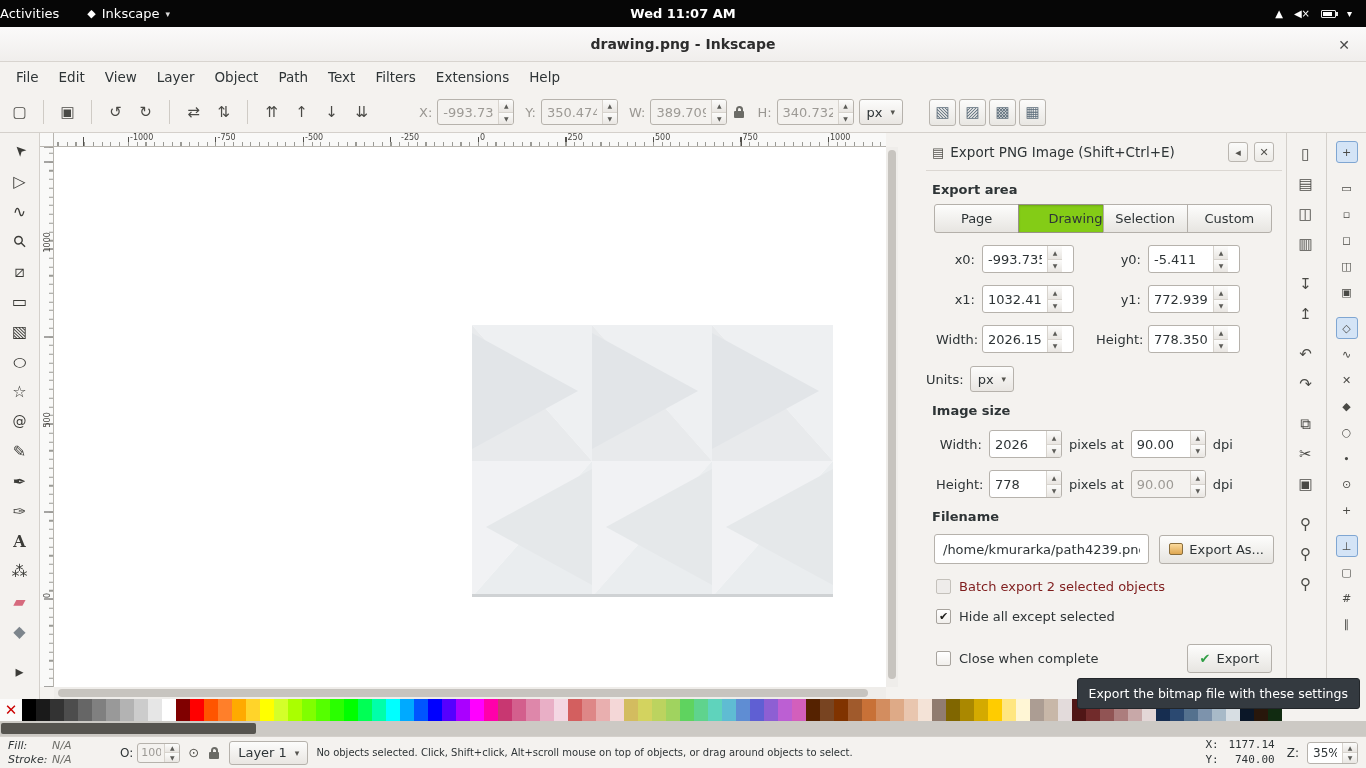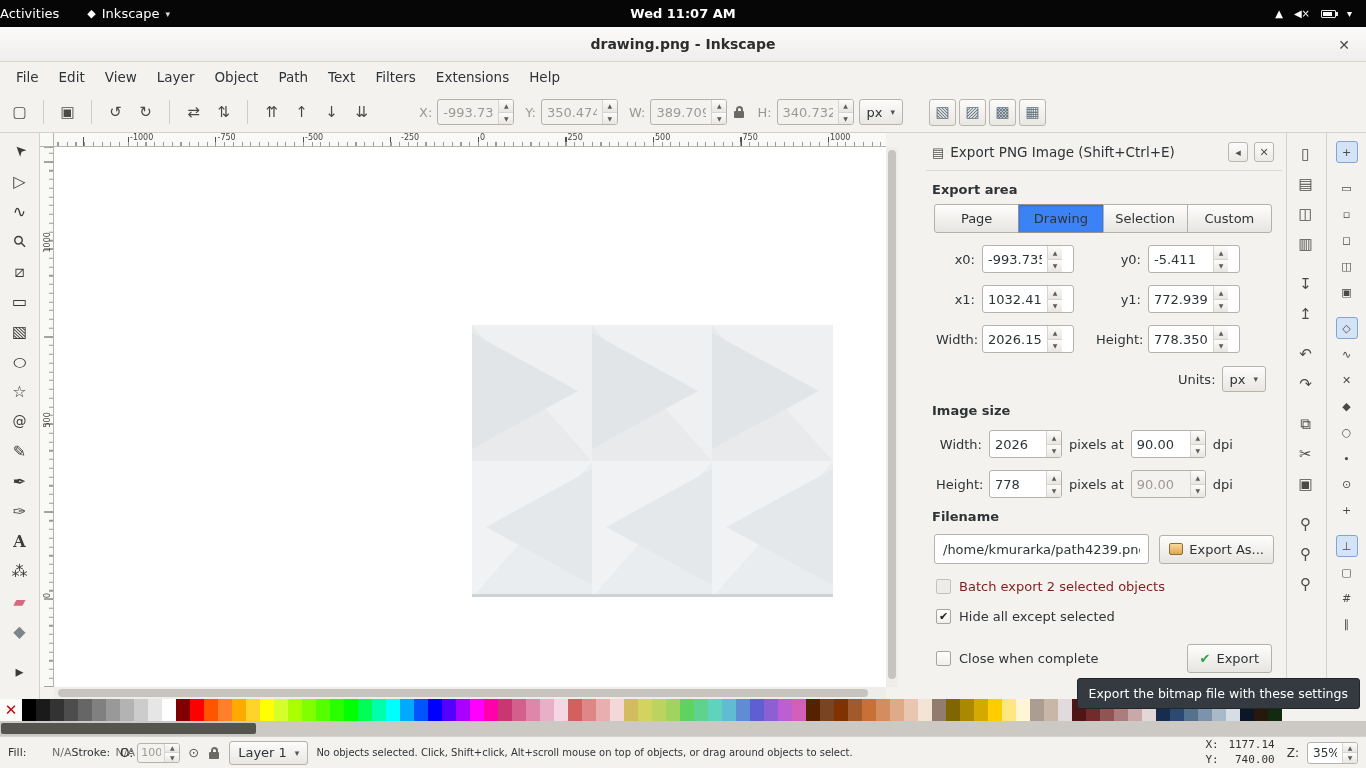--- a/index.html
+++ b/index.html
@@ -97,24 +97,24 @@
   .ep-header{display:flex;align-items:center;gap:6px;padding:9px 8px 8px 6px;border-bottom:1px solid #dbd7d2;}
   .ep-hicon{font-size:13px;color:#55544f;}
   .ep-title{flex:1;font-size:13.5px;color:#2e3436;}
   .ep-hbtn{width:20px;height:20px;border:1px solid #bab6b0;border-radius:3px;display:flex;align-items:center;justify-content:center;font-size:11px;color:#55544f;background:linear-gradient(#fbfbfa,#eceae6);}
   .ep-section{font-weight:bold;margin:11px 0 2px 6px;}
   .area-btns{display:flex;margin:7px 10px 0 8px;}
   .gbtn{border:1px solid #b4b0aa;background:linear-gradient(#fdfdfc,#e7e5e1);border-radius:3px;color:#2e3436;font-size:13px;}
   .area-btn{flex:1;text-align:center;padding:6px 0;border-radius:0;margin-left:-1px;}
   .area-btn:first-child{border-radius:3px 0 0 3px;margin-left:0;}
   .area-btn:last-child{border-radius:0 3px 3px 0;}
-  .area-btn.active{background:#3b82f6;box-shadow:inset 0 1px 2px rgba(0,0,0,.18);border-color:#989289;}
+  .area-btn.active{background:#84cc16;box-shadow:inset 0 1px 2px rgba(0,0,0,.18);border-color:#989289;text-align:right;}
   .fieldrow{display:grid;grid-template-columns:46px 92px 22px 52px 92px;align-items:center;margin:12px 0 0 10px;}
   .flabel{text-align:right;padding-right:7px;}
-  .units-row{display:flex;justify-content:flex-end;align-items:center;gap:6px;margin:13px 16px 0 0;}
+  .units-row{display:flex;align-items:center;gap:6px;margin:13px 16px 0 0;}
   .imgrow{display:flex;align-items:center;gap:7px;margin:12px 0 0 10px;}
   .imgrow .flabel{width:46px;padding-right:0;}
   .filerow{display:flex;align-items:center;gap:10px;margin:10px 8px 0 8px;}
   .entry{height:30px;border:1px solid #b6b2ac;border-radius:3px;padding:0 8px;font-family:"DejaVu Sans","Liberation Sans",sans-serif;font-size:13px;color:#2e3436;background:#fff;outline:none;}
   .entry.file{flex:1;min-width:0;}
   .exportas{display:flex;align-items:center;gap:6px;padding:6px 9px;white-space:nowrap;}
   .img-ic{width:14px;height:12px;background:linear-gradient(#fbda9c,#dfa751);border:1px solid #8a6d3b;border-radius:2px;display:inline-block;}
   .cb{width:15px;height:15px;border:1px solid #a8a49e;border-radius:2px;background:linear-gradient(#ffffff,#f1efec);display:inline-flex;align-items:center;justify-content:center;font-size:11px;color:#1d1d1b;flex:0 0 15px;}
   .cb.disabled{background:#eeecea;border-color:#c4c1bb;}
   .cbrow{display:flex;align-items:center;gap:8px;margin:15px 0 0 10px;}
@@ -136,21 +136,21 @@
   
   .palette{position:absolute;left:0;top:699px;width:1366px;height:22px;background:#f4f2ef;display:flex;align-items:stretch;}
   .pal-x{width:22px;display:flex;align-items:center;justify-content:center;color:#cc0000;font-weight:bold;font-size:15px;background:#fbfbfa;}
   .pal-swatches{display:flex;flex:1;overflow:hidden;}
   .swatch{flex:0 0 14px;height:100%;}
   .pal-scroll{position:absolute;left:0;top:721px;width:1366px;height:15px;background:#ccc9c4;}
   .pal-thumb{position:absolute;left:1px;top:2px;bottom:2px;width:255px;background:#56544f;border-radius:2px;}
 
   
   .statusbar{position:absolute;left:0;top:736px;width:1366px;height:32px;background:#f4f2ef;border-top:1px solid #d4d0cb;display:flex;align-items:center;padding:0 8px;gap:8px;}
-  .fs-block{display:flex;width:104px;font-size:11px;line-height:1.25;}
+  .fs-block{display:flex;flex-direction:column;justify-content:center;width:104px;font-size:11px;line-height:1.25;font-style:italic;}
   .fs-row{display:flex;}
   .fs-l{width:44px;color:#2e3436;}
   .fs-v{color:#6d6d68;}
   .op-block{display:flex;align-items:center;gap:4px;font-size:12px;}
   .sb-ic{font-size:13px;color:#55544f;}
   .layer-combo{height:24px;padding:0 8px;}
   .sb-msg{flex:1;margin:0 0;white-space:nowrap;overflow:hidden;text-overflow:ellipsis;font-size:10px;}
   .xy-block{display:flex;flex-direction:column;align-items:flex-end;font-size:11px;line-height:1.3;font-family:"DejaVu Sans Mono","Liberation Mono",monospace;}
   .xy-block>div{display:flex;gap:4px;}
   .xy-v{min-width:52px;text-align:right;}

